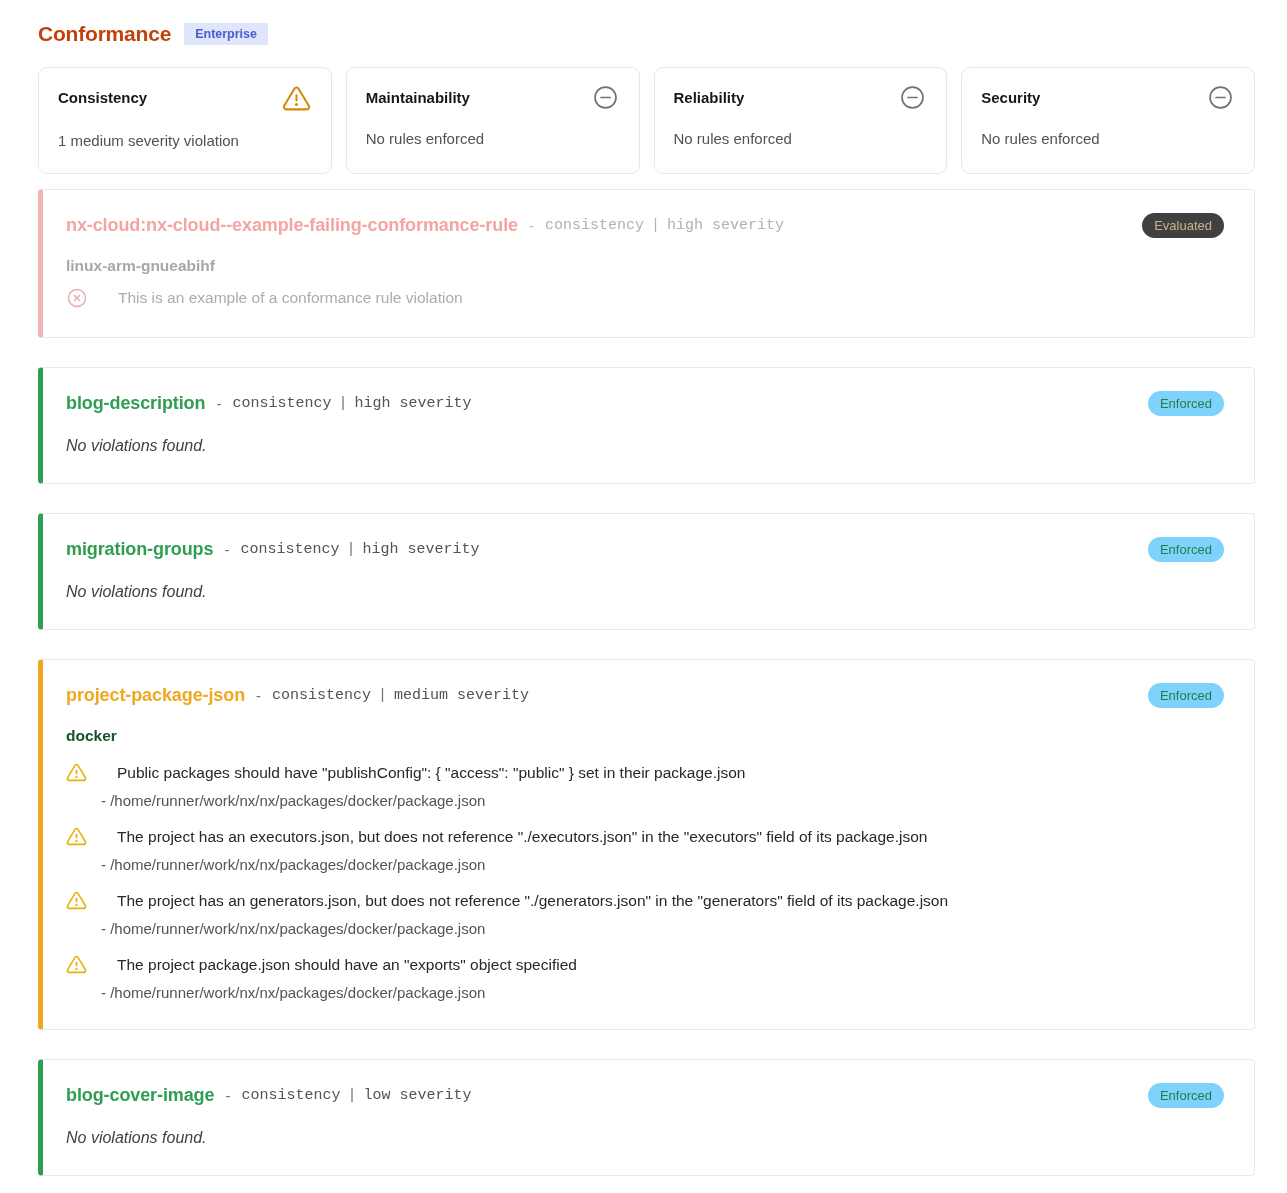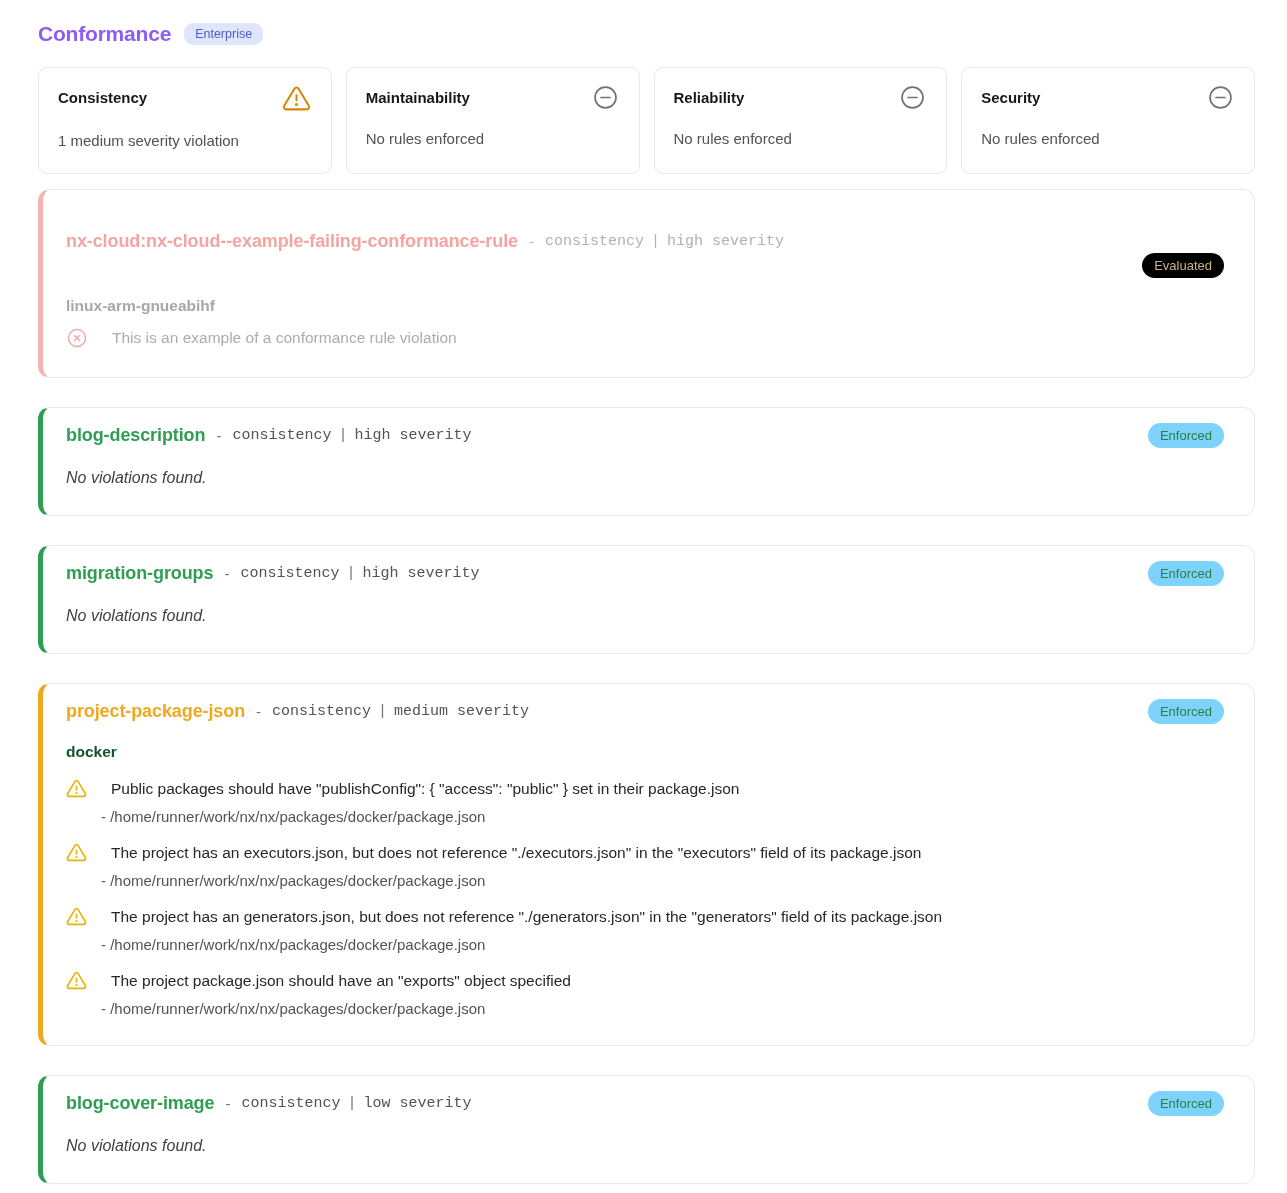--- a/index.html
+++ b/index.html
@@ -8,25 +8,25 @@
     width: 1287px;
     min-height: 1193px;
     font-family: "Liberation Sans", "DejaVu Sans", sans-serif;
     color: #171717;
     -webkit-font-smoothing: antialiased;
   }
   .page { padding: 22px 32px 40px 38px; }
 
   
   .page-header { display: flex; align-items: center; gap: 13px; }
-  .page-title { font-size: 21px; font-weight: 700; letter-spacing: -0.2px; color: #8b5cf6; }
+  .page-title { font-size: 21px; font-weight: 700; letter-spacing: -0.2px; color: #c2410c; }
   .plan-badge {
     background: #dfe6fb; color: #4a5cd0;
-    font-size: 12.5px; font-weight: 400;
-    padding: 5px 11px; border-radius: 9px; line-height: 1;
+    font-size: 12.5px; font-weight: 700;
+    padding: 5px 11px; border-radius: 0; line-height: 1;
   }
 
   
   .summary-row { display: flex; gap: 14px; margin-top: 21px; }
   .summary-card {
     flex: 1 1 0; background: #fff;
     border: 1px solid #e7e7ea; border-radius: 9px;
     padding: 16px 20px 24px 19px; min-height: 86px;
   }
   .summary-top { display: flex; justify-content: space-between; align-items: flex-start; }
@@ -34,23 +34,23 @@
   .summary-status { margin-top: 19px; font-size: 15px; color: #525252; }
   .icon { display: inline-flex; flex: none; }
   .icon svg { display: block; }
   .icon-warning-lg { color: #d48806; }
   .icon-minus { color: #71717a; }
 
   
   .rule-card {
     position: relative; background: #fff;
     border: 1px solid #e9e9ec; border-left: 5px solid #cccccc;
-    border-radius: 12px;
+    border-radius: 4px;
     margin-top: 29px;
-    padding: 15px 30px 28px 23px;
+    padding: 23px 30px 28px 23px;
   }
   .rule-card.first { margin-top: 15px; }
   .rule-card.state-green  { border-left-color: #2f9e52; }
   .rule-card.state-amber  { border-left-color: #efa81f; }
   .rule-card.state-failed { border-left-color: #f2b5b3; }
 
   .rule-header { display: flex; align-items: center; gap: 11px; }
   .rule-name { font-size: 18px; font-weight: 700; letter-spacing: -0.1px; cursor: pointer; }
   .state-green .rule-name { color: #2f9e52; text-align: right; }
   .state-amber .rule-name { color: #efa81f; }
@@ -59,29 +59,29 @@
   .state-failed .dash { color: #b9b9bf; }
   .rule-meta { font-size: 15px; color: #52525b; font-family: Liberation Mono, monospace; }
   .rule-meta .pipe { margin: 0 7px; color: #71717a; }
   .state-failed .rule-meta, .state-failed .rule-meta .pipe { color: #b0b0b6; }
 
   .badge {
     margin-left: auto; font-size: 13px; font-weight: 400;
     padding: 6px 12px; border-radius: 999px; line-height: 1; flex: none;
   }
   .badge-enforced  { background: #7dd3fc; color: #2b7d45; }
-  .badge-evaluated { background: #000000; color: #c9b488; margin-top: 48px; }
+  .badge-evaluated { background: #404040; color: #c9b488; }
 
   .no-violations { margin-top: 21px; font-size: 16px; color: #3f3f46; font-style: italic; }
 
   .project-name { margin-top: 19px; font-size: 15.5px; font-weight: 700; color: #14532d; }
   .state-failed .project-name { color: #a6a6ac; }
 
   .violation { margin-top: 17px; }
-  .violation-msg { display: flex; align-items: center; gap: 24px; font-size: 15.5px; color: #27272a; }
+  .violation-msg { display: flex; align-items: center; gap: 30px; font-size: 15.5px; color: #27272a; }
   .state-failed .violation-msg { color: #ababb1; margin-top: 12px; }
   .icon-warning-sm { color: #eab308; }
   .icon-x-circle { color: #efa6a6; }
   .violation-path { margin: 9px 0 0 35px; font-size: 15px; color: #52525b; }
 </style>
 </head>
 <body>
 
 <div class="page">
 

